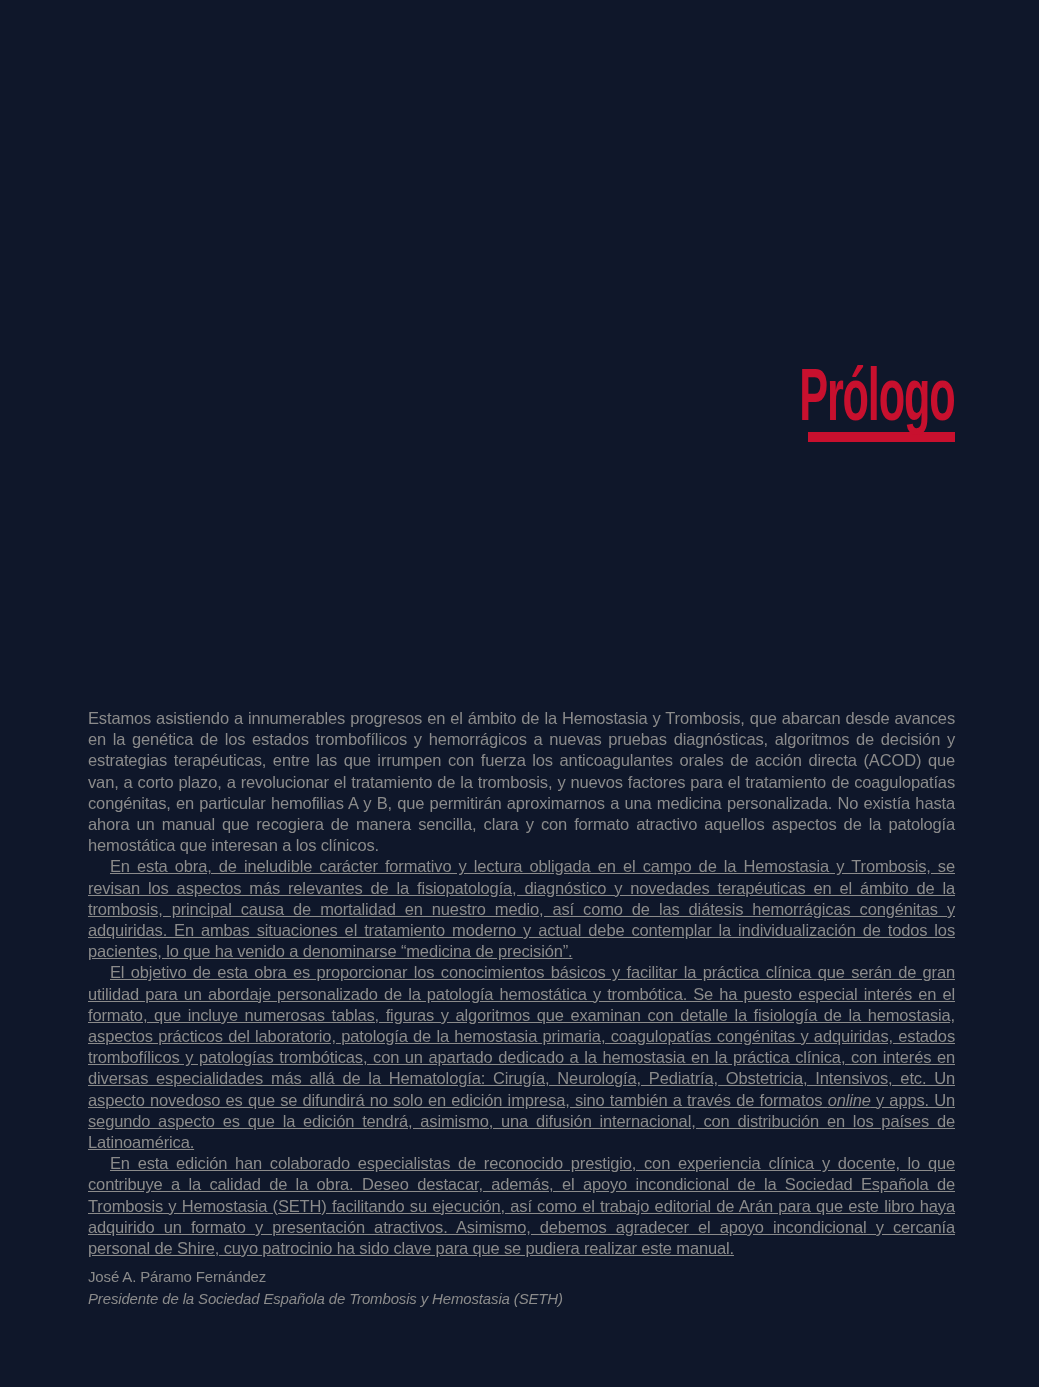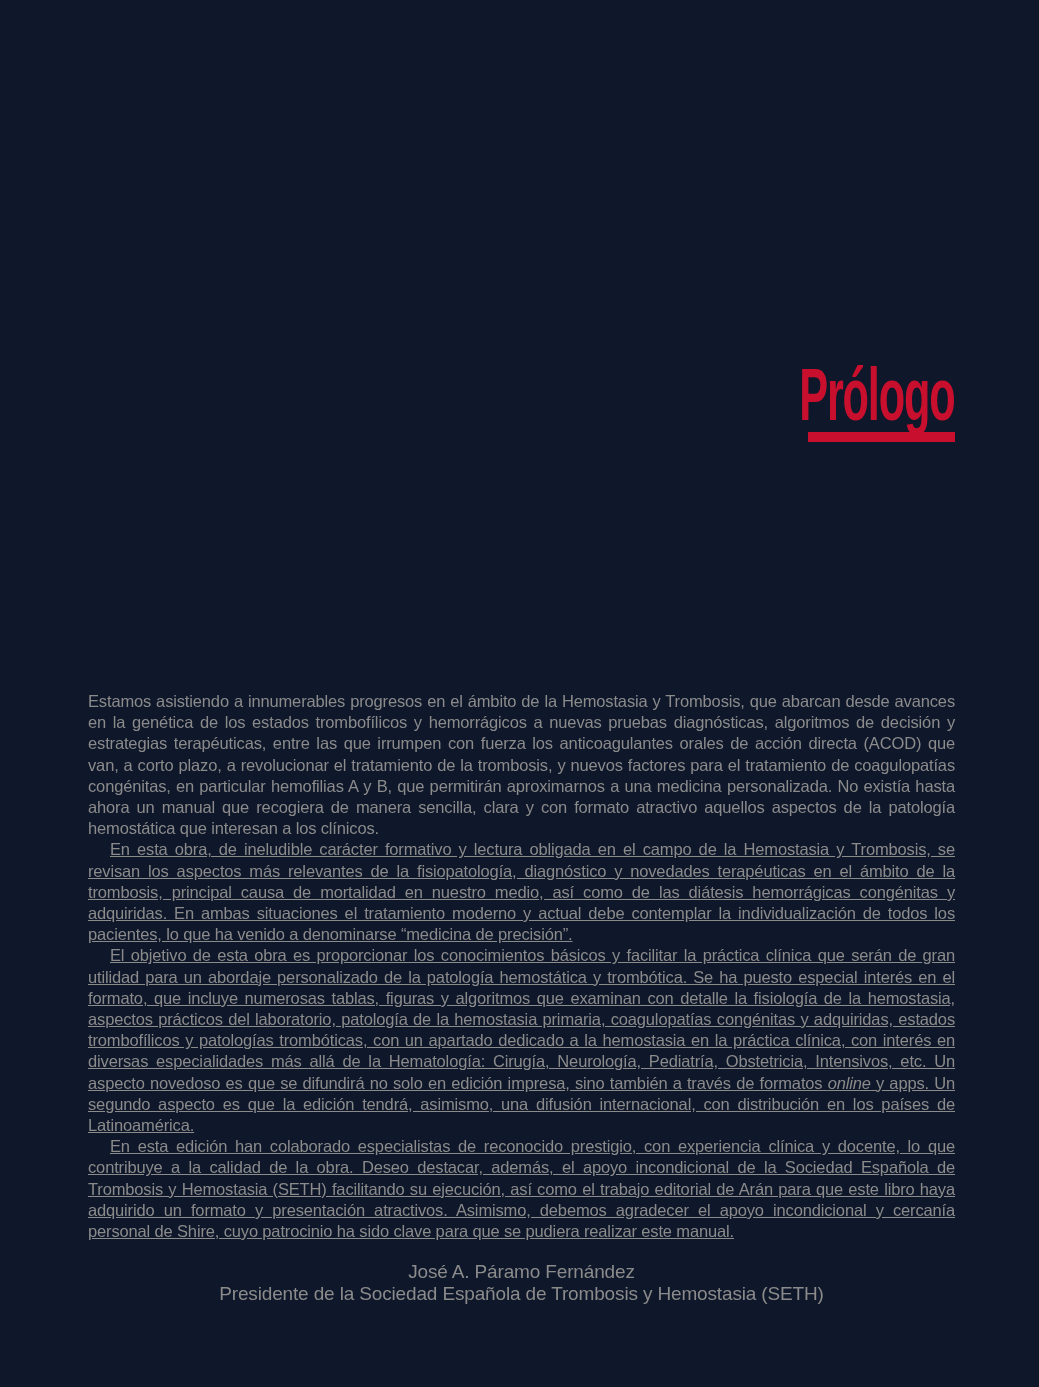--- a/index.html
+++ b/index.html
@@ -39,48 +39,49 @@
     height: 10px;
     background: var(--accent, #c8102e);
     margin-left: auto;
     margin-top: 0px;
   }
 
   
   .body-block {
     position: absolute;
     left: 88px;
-    top: 691px;
+    top: 708px;
     width: 867px;
     color: var(--text, #8b8b8b);
     font-size: 16.5px;
     line-height: 21.2px;
     letter-spacing: -0.15px;
     text-align: justify;
   }
   .body-block p {
     margin: 0;
   }
   .body-block p.indent {
     text-indent: 22px;
     text-decoration: underline;
   }
   .italic {
     font-style: italic;
   }
 
   
   .signature {
-    margin-top: 19px;
-    text-align: center;
-    font-size: 19px;
+    margin-top: 7px;
+    text-align: left;
+    font-size: 15px;
     line-height: 21.5px;
     color: var(--text, #8b8b8b);
   }
   .signature .role {
+    font-style: italic;
   }
 </style>
 </head>
 <body>
 
 <div class="page">
 
   <div class="title-wrap">
     <div class="title">Prólogo</div>
     <div class="title-underline"></div>

